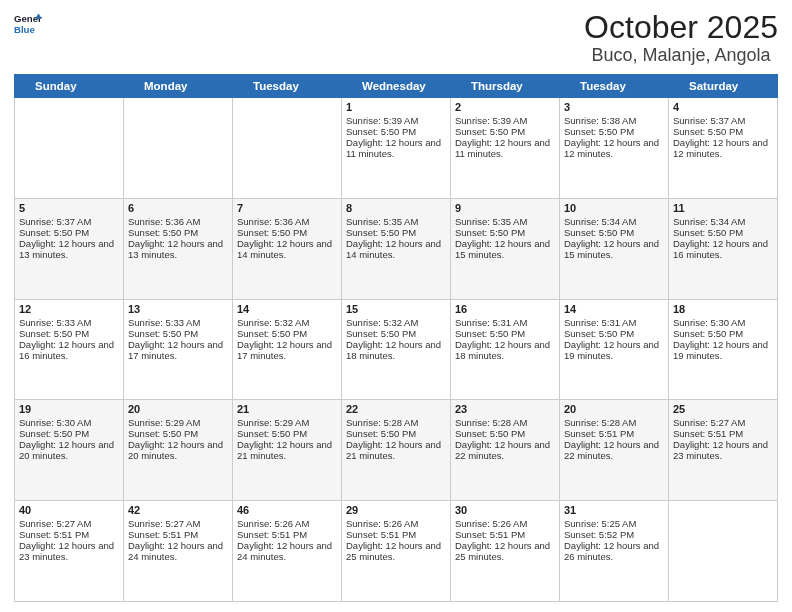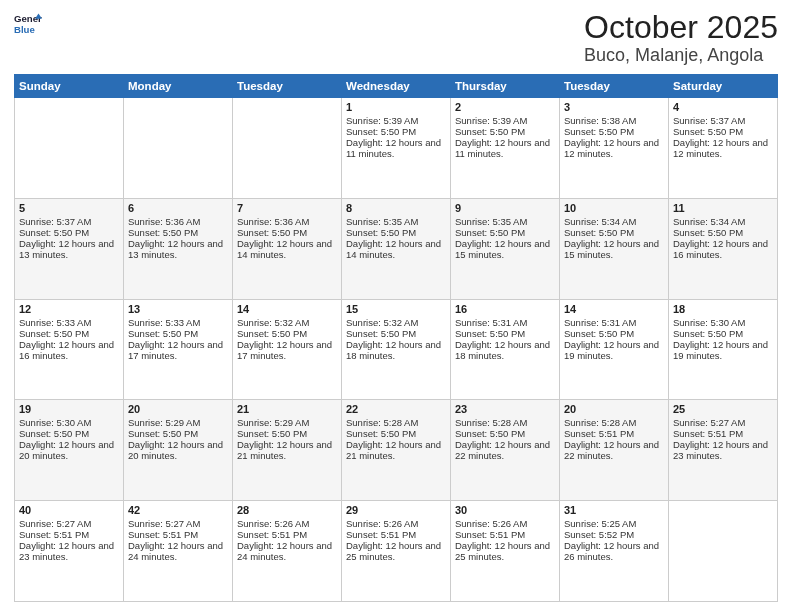--- a/index.html
+++ b/index.html
@@ -26,21 +26,21 @@
     .logo {
       display: flex;
       align-items: center;
       gap: 4px;
     }
     .logo-icon {
       width: 28px;
       height: 28px;
     }
     .title-block {
-      text-align: left;
+      text-align: center;
     }
     .month-title {
       font-size: 32px;
       font-weight: 300;
       color: #222;
       line-height: 1.1;
     }
     .location {
       font-size: 18px;
       color: #444;
@@ -50,21 +50,21 @@
       border: 1px solid #ccc;
       border-collapse: collapse;
       width: 100%;
       table-layout: fixed;
     }
     .calendar th {
       background-color: #2a6db5;
       color: #fff;
       font-size: 11.5px;
       font-weight: bold;
-      padding: 5px 4px;
+      padding: 5px 20px;
       text-align: left;
       border: 1px solid #2a6db5;
     }
     .calendar td {
       vertical-align: top;
       border: 1px solid #ccc;
       padding: 3px 4px;
       font-size: 9.5px;
       color: #333;
       height: 88px;
@@ -283,21 +283,21 @@
             <div>Sunset: 5:51 PM</div>
             <div>Daylight: 12 hours and 23 minutes.</div>
           </td>
           <td>
             <span class="day-num">42</span>
             <div>Sunrise: 5:27 AM</div>
             <div>Sunset: 5:51 PM</div>
             <div>Daylight: 12 hours and 24 minutes.</div>
           </td>
           <td>
-            <span class="day-num">28</span>
+            <span class="day-num">46</span>
             <div>Sunrise: 5:26 AM</div>
             <div>Sunset: 5:51 PM</div>
             <div>Daylight: 12 hours and 24 minutes.</div>
           </td>
           <td>
             <span class="day-num">29</span>
             <div>Sunrise: 5:26 AM</div>
             <div>Sunset: 5:51 PM</div>
             <div>Daylight: 12 hours and 25 minutes.</div>
           </td>

